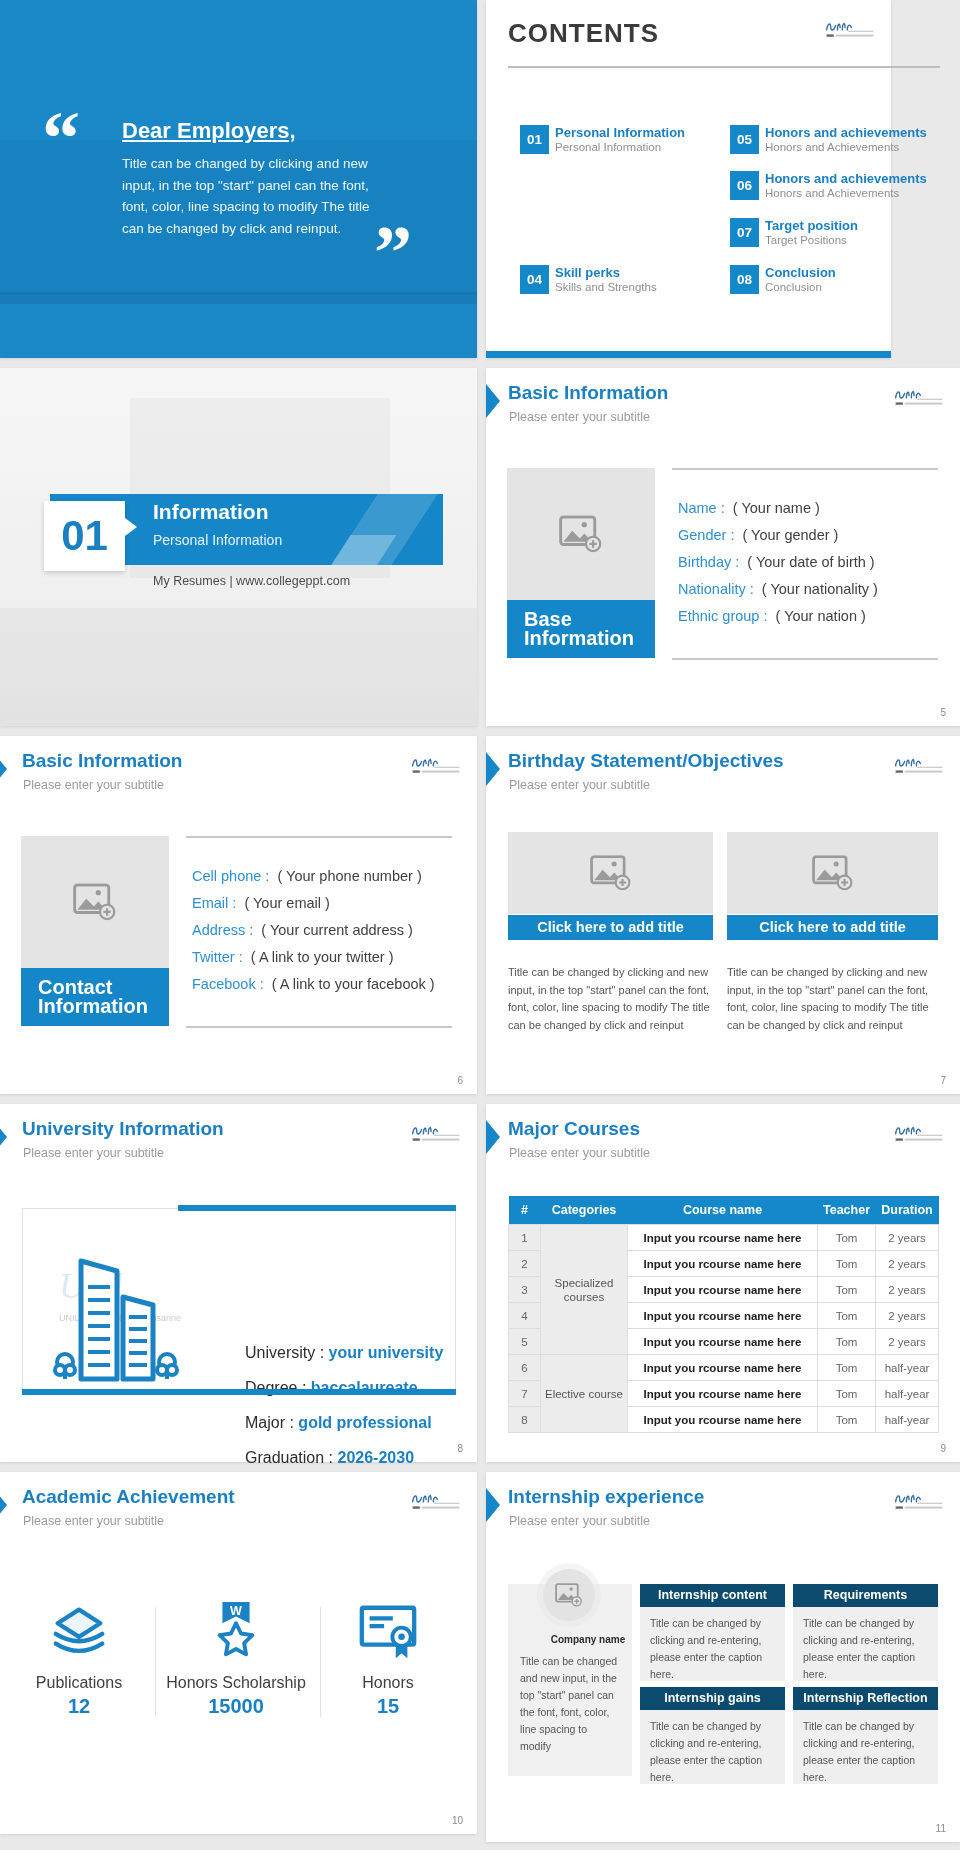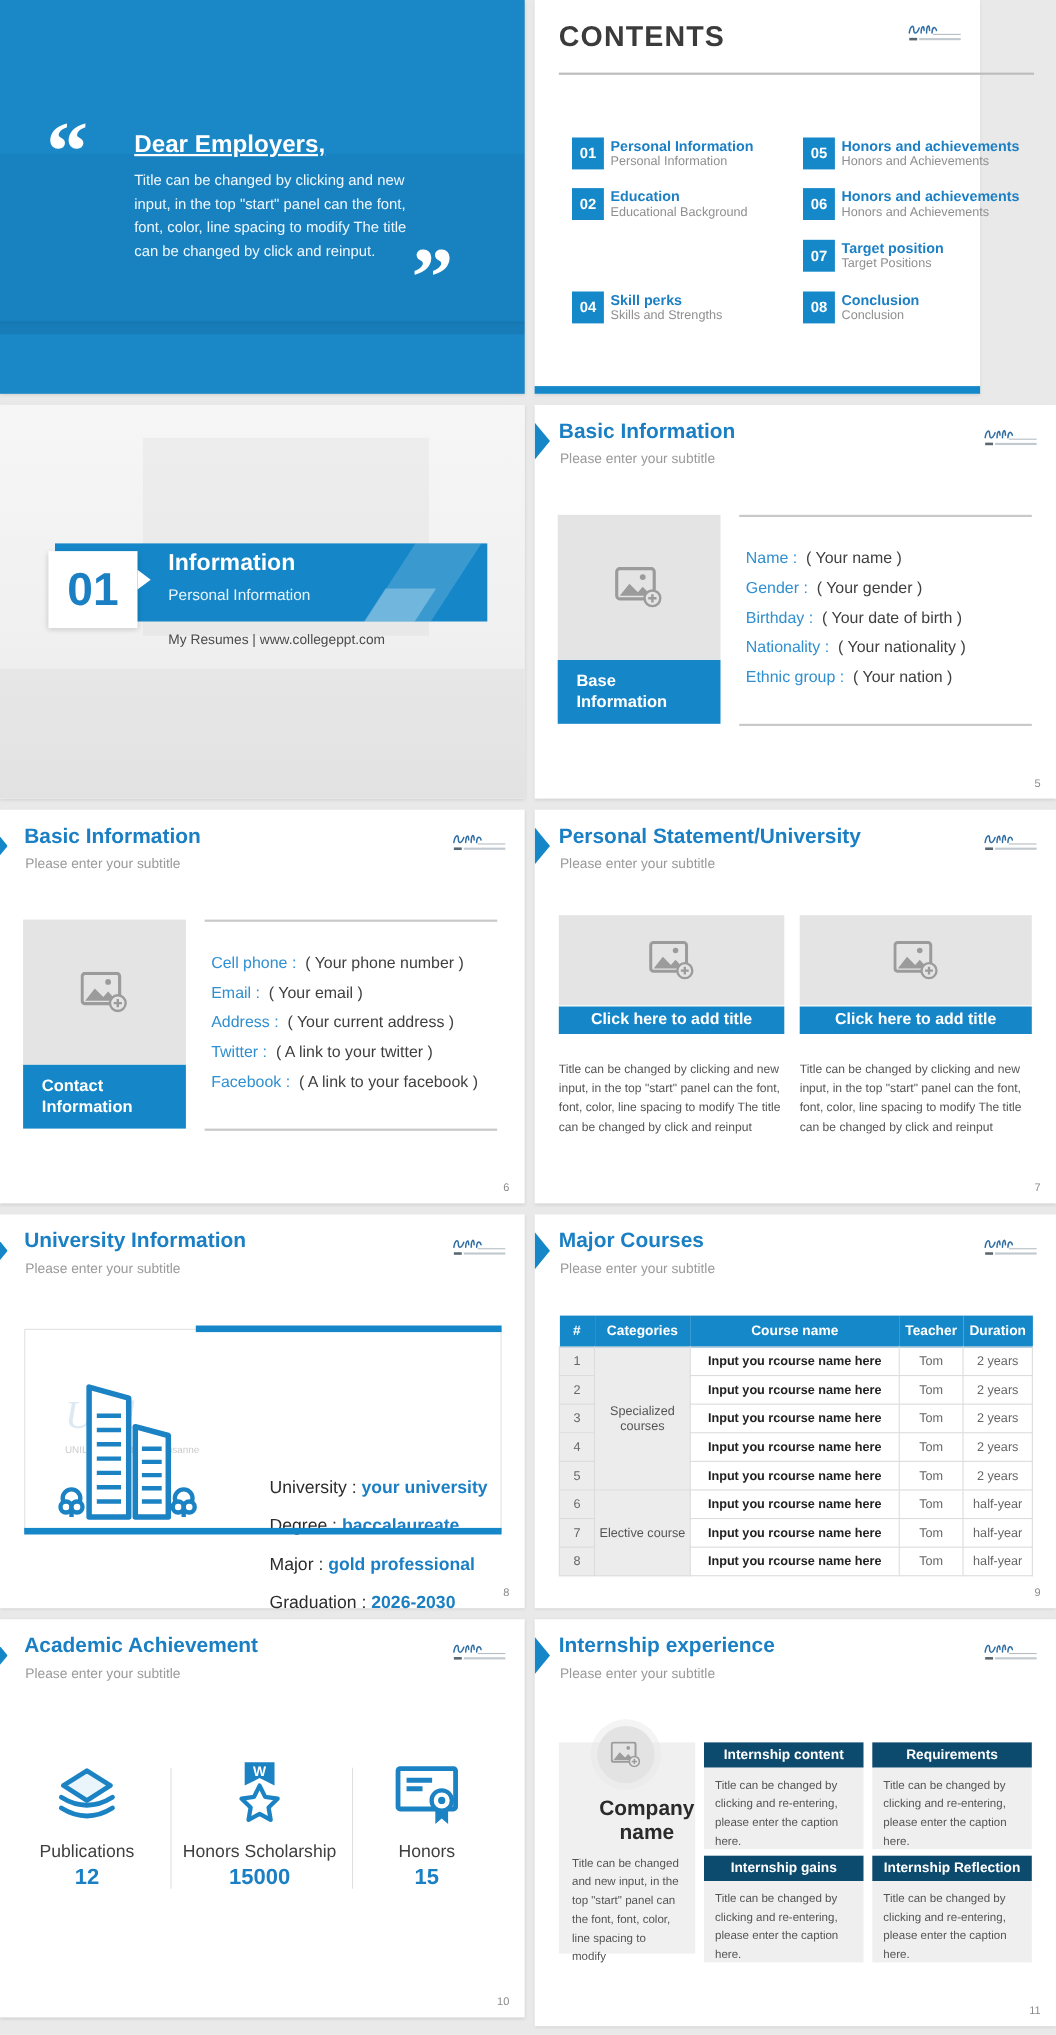--- a/index.html
+++ b/index.html
@@ -47,21 +47,21 @@
   .sec-banner{position:absolute;left:50px;top:126px;width:393px;height:71px;background:#1587c8;overflow:hidden;}
   .sec-p1{position:absolute;right:30px;top:-12px;width:60px;height:100px;background:rgba(255,255,255,.16);transform:skewX(-33deg);}
   .sec-p2{position:absolute;right:66px;bottom:-30px;width:46px;height:60px;background:rgba(255,255,255,.28);transform:skewX(-33deg);}
   .sec-numbox{position:absolute;left:44px;top:133px;width:81px;height:70px;background:#fff;box-shadow:0 2px 5px rgba(0,0,0,.18);display:flex;align-items:center;justify-content:center;font-size:42px;font-weight:bold;color:#1b7fc4;}
   .sec-arrow{position:absolute;left:125px;top:150px;width:0;height:0;border-left:12px solid #fff;border-top:9px solid transparent;border-bottom:9px solid transparent;}
   .sec-title{position:absolute;left:153px;top:132px;font-size:21px;font-weight:bold;color:#fff;}
   .sec-sub{position:absolute;left:153px;top:164px;font-size:14px;color:#e8f4fc;}
   .sec-caption{position:absolute;left:153px;top:206px;font-size:12.5px;color:#4a4a4a;}
   
   .ph-box{position:absolute;left:21px;top:100px;width:148px;height:132px;background:#e4e4e4;display:flex;align-items:center;justify-content:center;}
-  .info-bluebox{position:absolute;left:21px;top:232px;width:148px;height:58px;background:#1587c8;color:#fff;font-weight:bold;font-size:15px;line-height:19px;padding:10px 0 0 17px;box-sizing:border-box;}
+  .info-bluebox{position:absolute;left:21px;top:232px;width:148px;height:58px;background:#1587c8;color:#fff;font-weight:bold;font-size:20px;line-height:19px;padding:10px 0 0 17px;box-sizing:border-box;}
   .rule{position:absolute;left:186px;width:266px;height:2px;background:#c9c9c9;}
   .rule-top{top:100px;}
   .rule-bot{top:290px;}
   .fields{position:absolute;left:192px;top:127px;}
   .field{font-size:14.5px;line-height:27px;white-space:nowrap;}
   .f-label{color:#2f8fd0;}
   .f-value{color:#3f3f3f;}
   
   .st-card{position:absolute;top:96px;}
   .st-c1{left:22px;width:205px;}
@@ -90,21 +90,21 @@
   
   .ach-item{position:absolute;top:128px;width:150px;text-align:center;}
   .ach-i1{left:4px;}.ach-i2{left:161px;}.ach-i3{left:313px;}
   .ach-label{font-size:16px;color:#3f3f3f;margin-top:8px;}
   .ach-value{font-size:20px;font-weight:bold;color:#1b7fc4;margin-top:3px;}
   .ach-div{position:absolute;top:135px;width:1px;height:110px;background:#e0e0e0;}
   .ach-d1{left:155px;}.ach-d2{left:320px;}
   
   .int-card{position:absolute;left:22px;top:112px;width:124px;height:192px;background:#f0f0f0;text-align:center;}
   .int-avatar{position:absolute;left:57px;top:97px;width:52px;height:52px;border-radius:50%;background:#e3e3e3;display:flex;align-items:center;justify-content:center;box-shadow:0 0 0 6px rgba(230,230,230,.45);}
-  .int-name{margin-top:50px;font-size:19px;font-weight:bold;color:#2b2b2b;padding-left:36px;}
+  .int-name{margin-top:50px;font-size:10px;font-weight:bold;color:#2b2b2b;padding-left:36px;}
   .int-cap{margin-top:8px;padding:0 12px;font-size:10.5px;color:#555;line-height:17px;text-align:left;}
   .int-box{position:absolute;width:145px;}
   .int-b1{left:154px;top:112px;}.int-b2{left:307px;top:112px;}
   .int-b3{left:154px;top:215px;}.int-b4{left:307px;top:215px;}
   .int-box-h{height:23px;background:#0c4a6e;color:#fff;font-weight:bold;font-size:12.5px;text-align:center;line-height:23px;}
   .int-box-b{height:58px;background:#efefef;font-size:10.5px;color:#555;line-height:17px;padding:8px 10px;}
   .hidden-defs{position:absolute;width:0;height:0;overflow:hidden;}
 </style>
 </head>
 <body>
@@ -145,27 +145,20 @@
         <use href="#logo-sym"></use>
       </svg>
 
     <div class="toc-item" style="left:34px;top:125px;">
       <div class="toc-badge">01</div>
       <div class="toc-text">
         <div class="toc-t">Personal Information</div>
         <div class="toc-s">Personal Information</div>
       </div>
     </div>
-    <div class="toc-item" style="left:34px;top:171px;">
-      <div class="toc-badge">02</div>
-      <div class="toc-text">
-        <div class="toc-t">Education</div>
-        <div class="toc-s">Educational Background</div>
-      </div>
-    </div>
     <div class="toc-item" style="left:34px;top:265px;">
       <div class="toc-badge">04</div>
       <div class="toc-text">
         <div class="toc-t">Skill perks</div>
         <div class="toc-s">Skills and Strengths</div>
       </div>
     </div>
     <div class="toc-item" style="left:244px;top:125px;">
       <div class="toc-badge">05</div>
       <div class="toc-text">
@@ -262,21 +255,21 @@
       <div class="field"><span class="f-label">Address :</span>&nbsp;&nbsp;<span class="f-value">( Your current address )</span></div>
       <div class="field"><span class="f-label">Twitter :</span>&nbsp;&nbsp;<span class="f-value">( A link to your twitter )</span></div>
       <div class="field"><span class="f-label">Facebook :</span>&nbsp;&nbsp;<span class="f-value">( A link to your facebook )</span></div>
     </div>
     <div class="rule rule-bot"></div>
     <div class="pageno">6</div>
   </div>
 
   <div id="s-statement" class="slide">
     <div class="head-arrow"></div>
-    <div class="head-title">Personal Statement/University</div>
+    <div class="head-title">Birthday Statement/Objectives</div>
     <div class="head-sub">Please enter your subtitle</div>
     <svg class="logo">
         <use href="#logo-sym"></use>
       </svg>
     <div class="st-card st-c1">
       <div class="st-img">
         <svg width="42" height="36" viewBox="0 0 40 34">
             <use href="#imgph"></use>
           </svg>
       </div>

